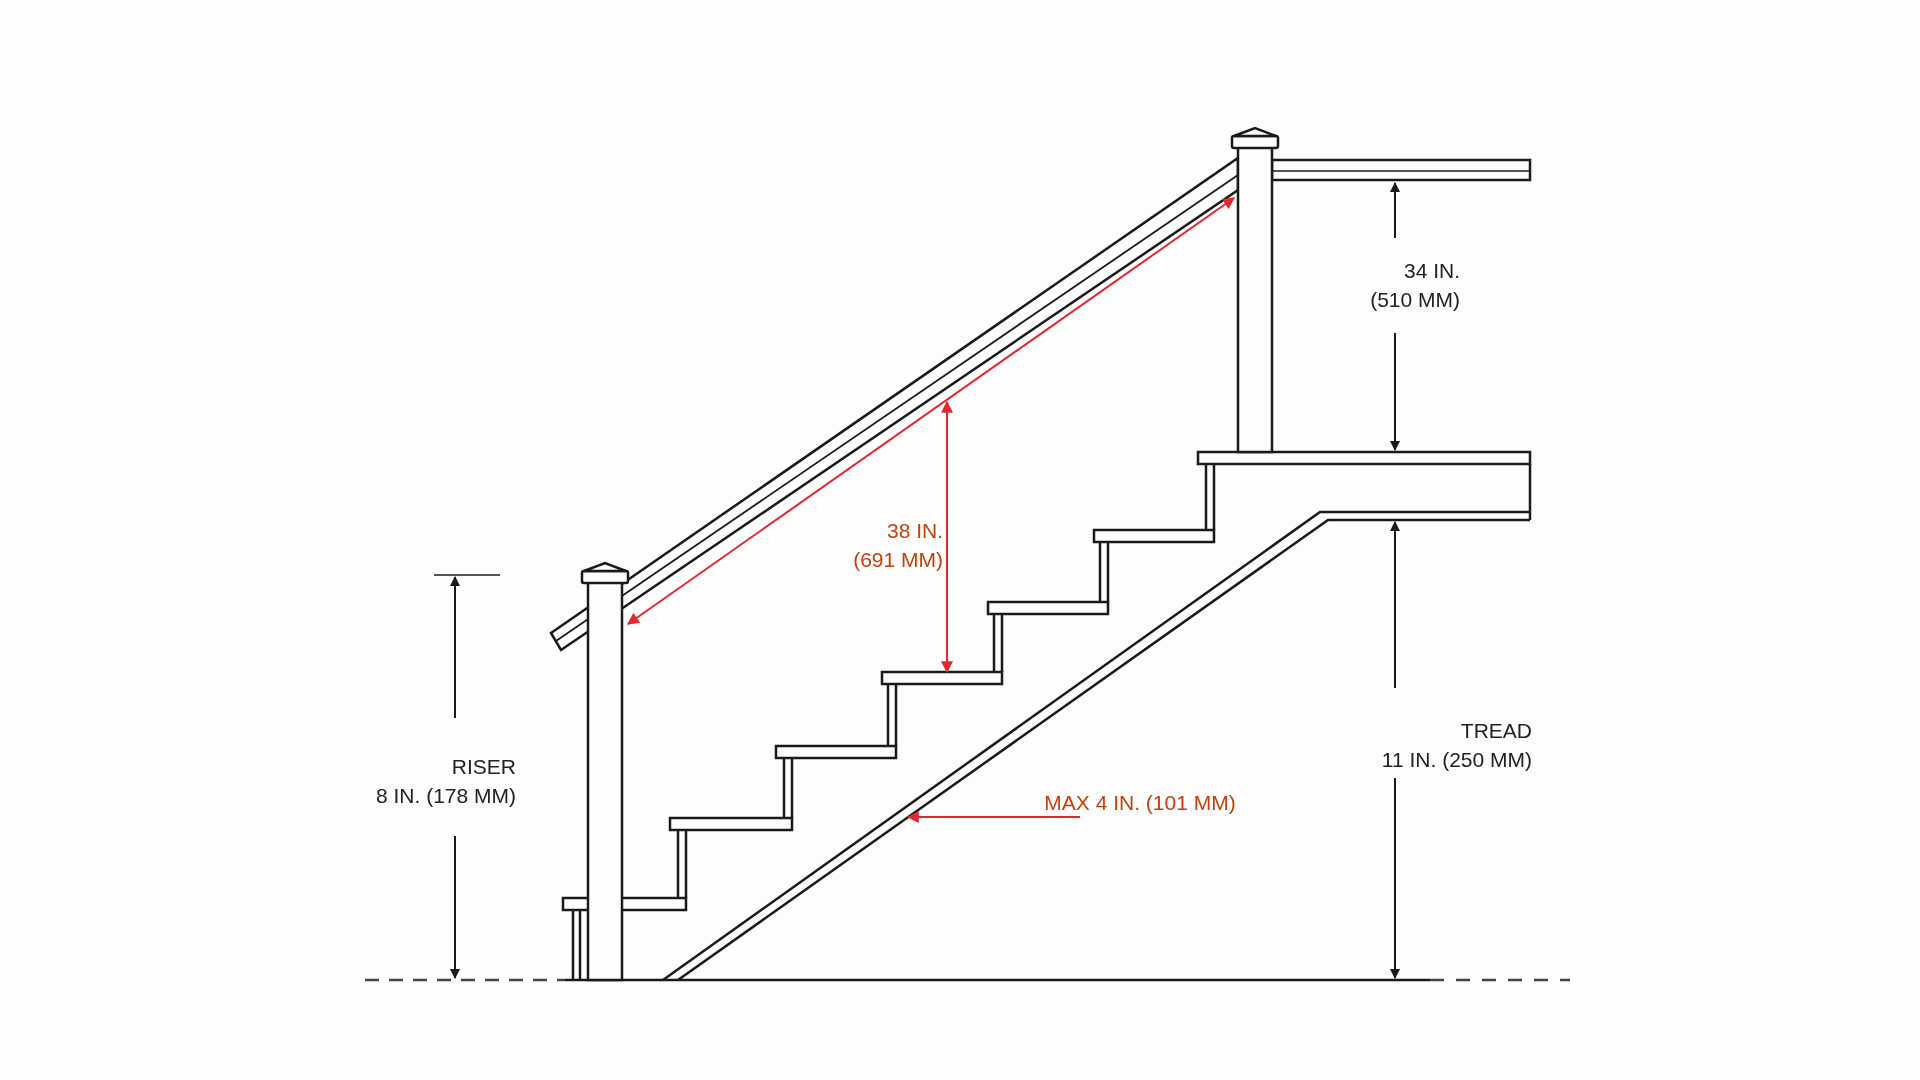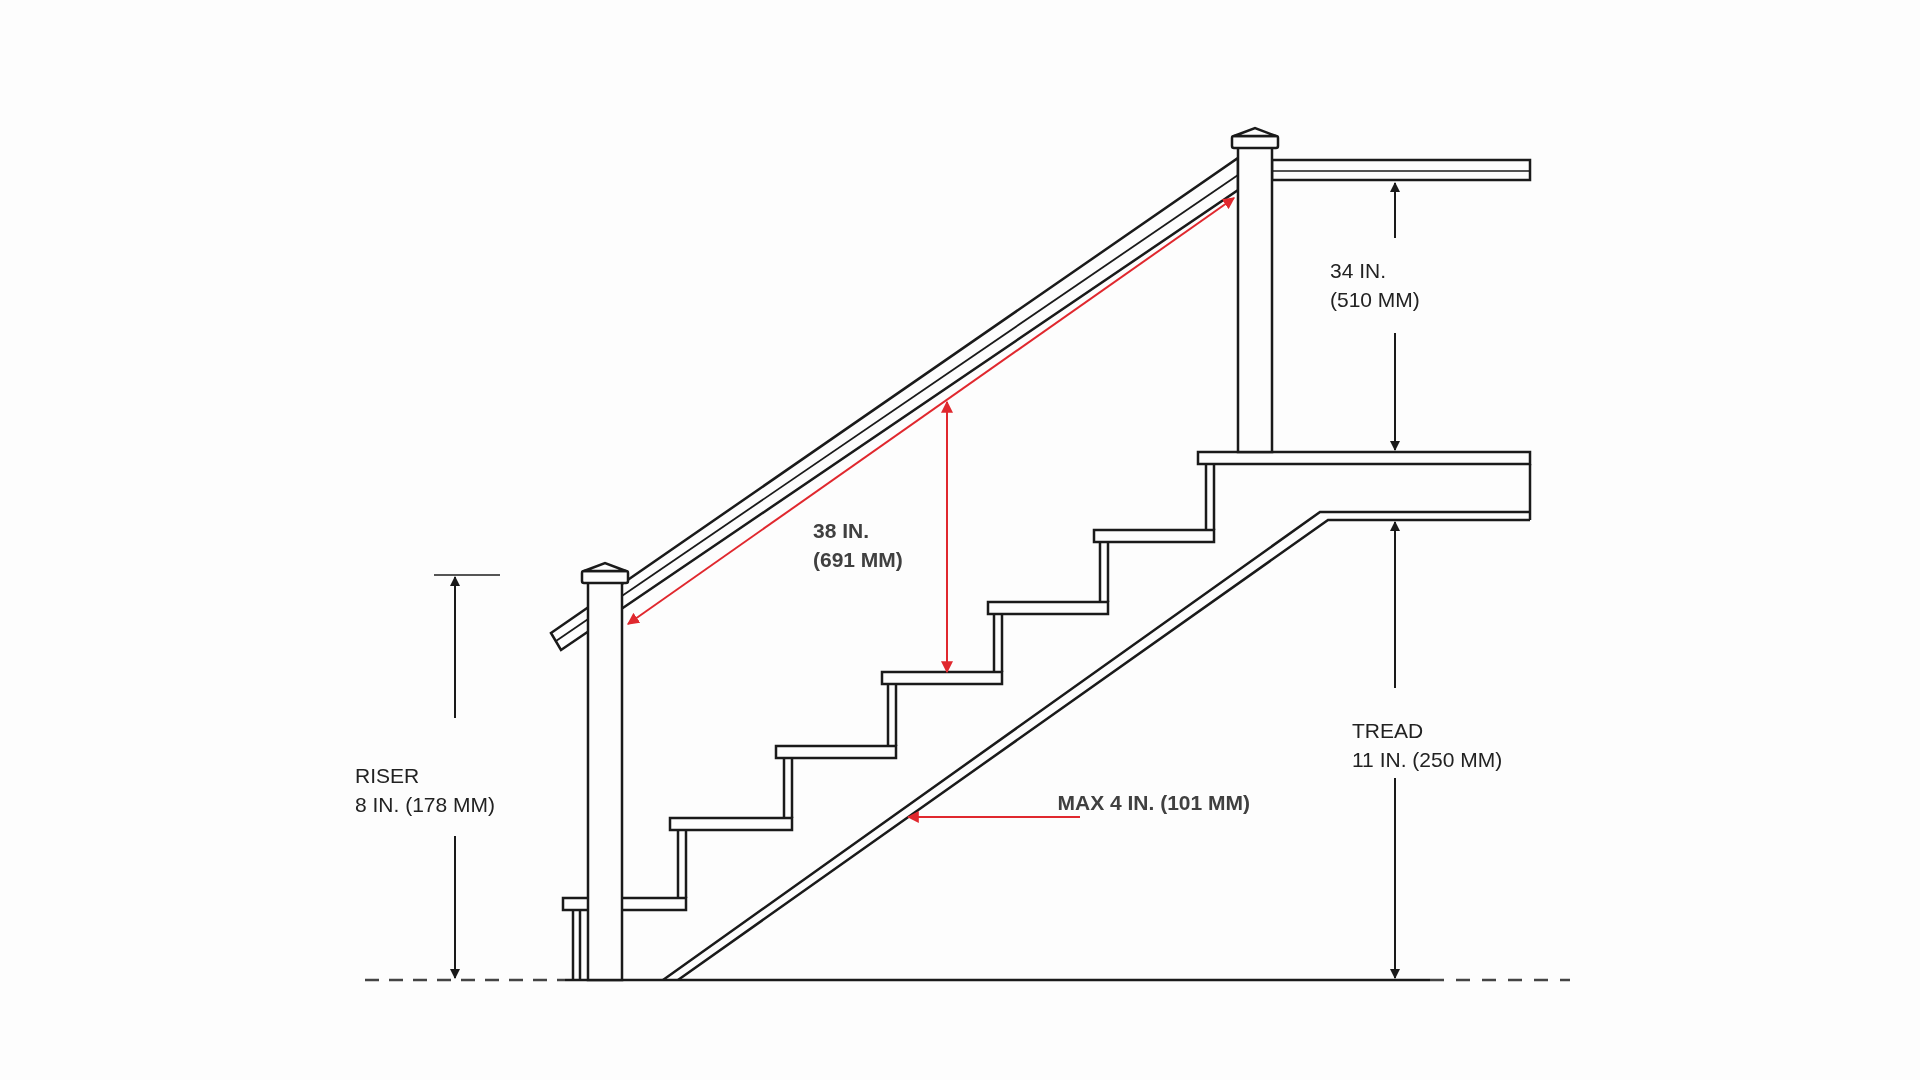--- a/index.html
+++ b/index.html
@@ -1,19 +1,19 @@
 <!DOCTYPE html>
 <html><head>
   <meta charset="utf-8">
   <style>
     html, body { margin: 0; padding: 0; background: #fdfdfd; }
     body { width: 1920px; height: 1080px; overflow: hidden; position: relative; font-family: "Liberation Sans", sans-serif; }
     #diagram { position: absolute; left: 0; top: 0; width: 1920px; height: 1080px; }
-    .lbl { position: absolute; text-align: left; font-size: 21px; line-height: 29px; color: #222; white-space: nowrap; }
-    .lbl.red { color: #404040; font-weight: bold; }
+    .lbl { position: absolute; text-align: right; font-size: 21px; line-height: 29px; color: #222; white-space: nowrap; }
+    .lbl.red { color: #c2410c; }
     .lbl span { display: block; }
   </style>
 </head>
 <body>
 
 <svg id="diagram" viewBox="0 0 1920 1080" xmlns="http://www.w3.org/2000/svg">
   <defs>
     <marker id="arrowBlack" viewBox="0 0 10 10" refX="9" refY="5" markerWidth="10" markerHeight="12" orient="auto-start-reverse" markerUnits="userSpaceOnUse">
       <path d="M0,0 L10,5 L0,10 z" fill="#1a1a1a"></path>
     </marker>
@@ -111,25 +111,25 @@
 <div class="lbl" style="left:1330px; top:256px; width:130px;">
   <span>34 IN.</span>
   <span>(510 MM)</span>
 </div>
 
 <div class="lbl red" style="left:813px; top:516px; width:130px;">
   <span>38 IN.</span>
   <span>(691 MM)</span>
 </div>
 
-<div class="lbl" style="left:355px; top:752px; width:170px;margin-top:9px;">
+<div class="lbl" style="left:346px; top:752px; width:170px;">
   <span>RISER</span>
   <span>8 IN. (178 MM)</span>
 </div>
 
 <div class="lbl" style="left:1352px; top:716px; width:180px;">
   <span>TREAD</span>
   <span>11 IN. (250 MM)</span>
 </div>
 
-<div class="lbl red" style="left:1030px; top:788px; width:220px; text-align:right;">
+<div class="lbl red" style="left:1030px; top:788px; width:220px; text-align:center;">
   <span>MAX 4 IN. (101 MM)</span>
 </div>
 
 </body></html>

